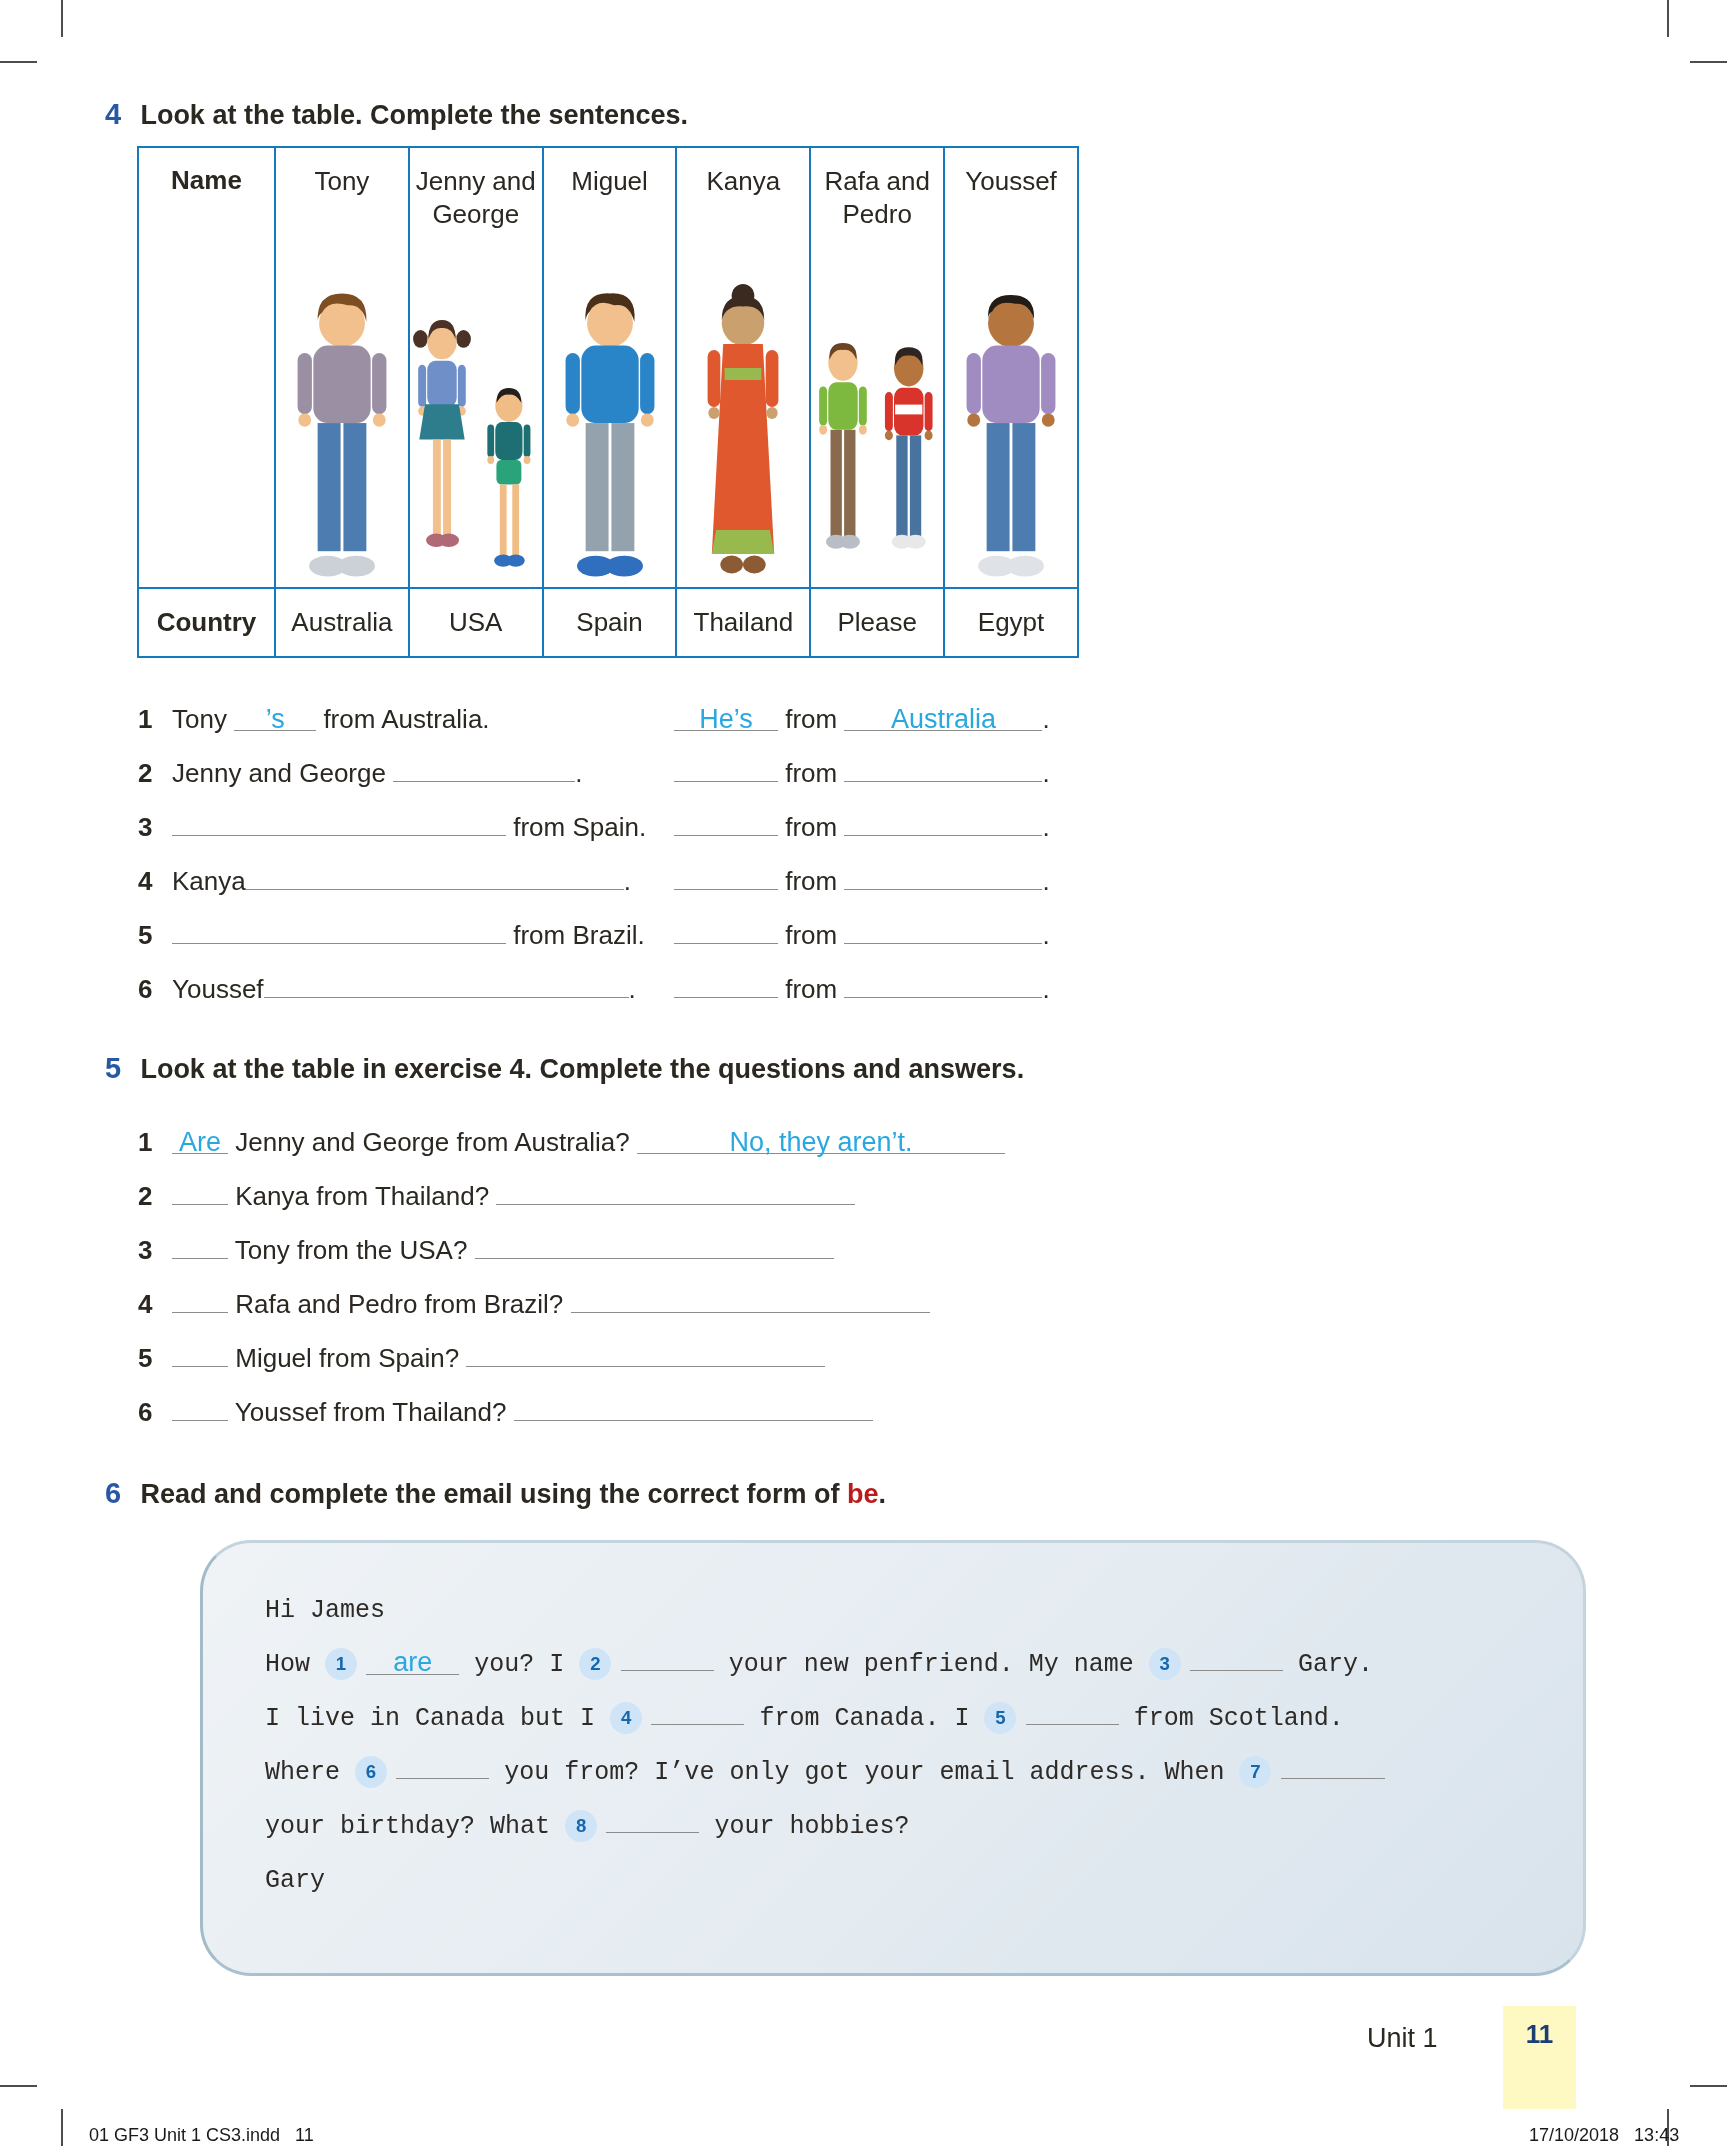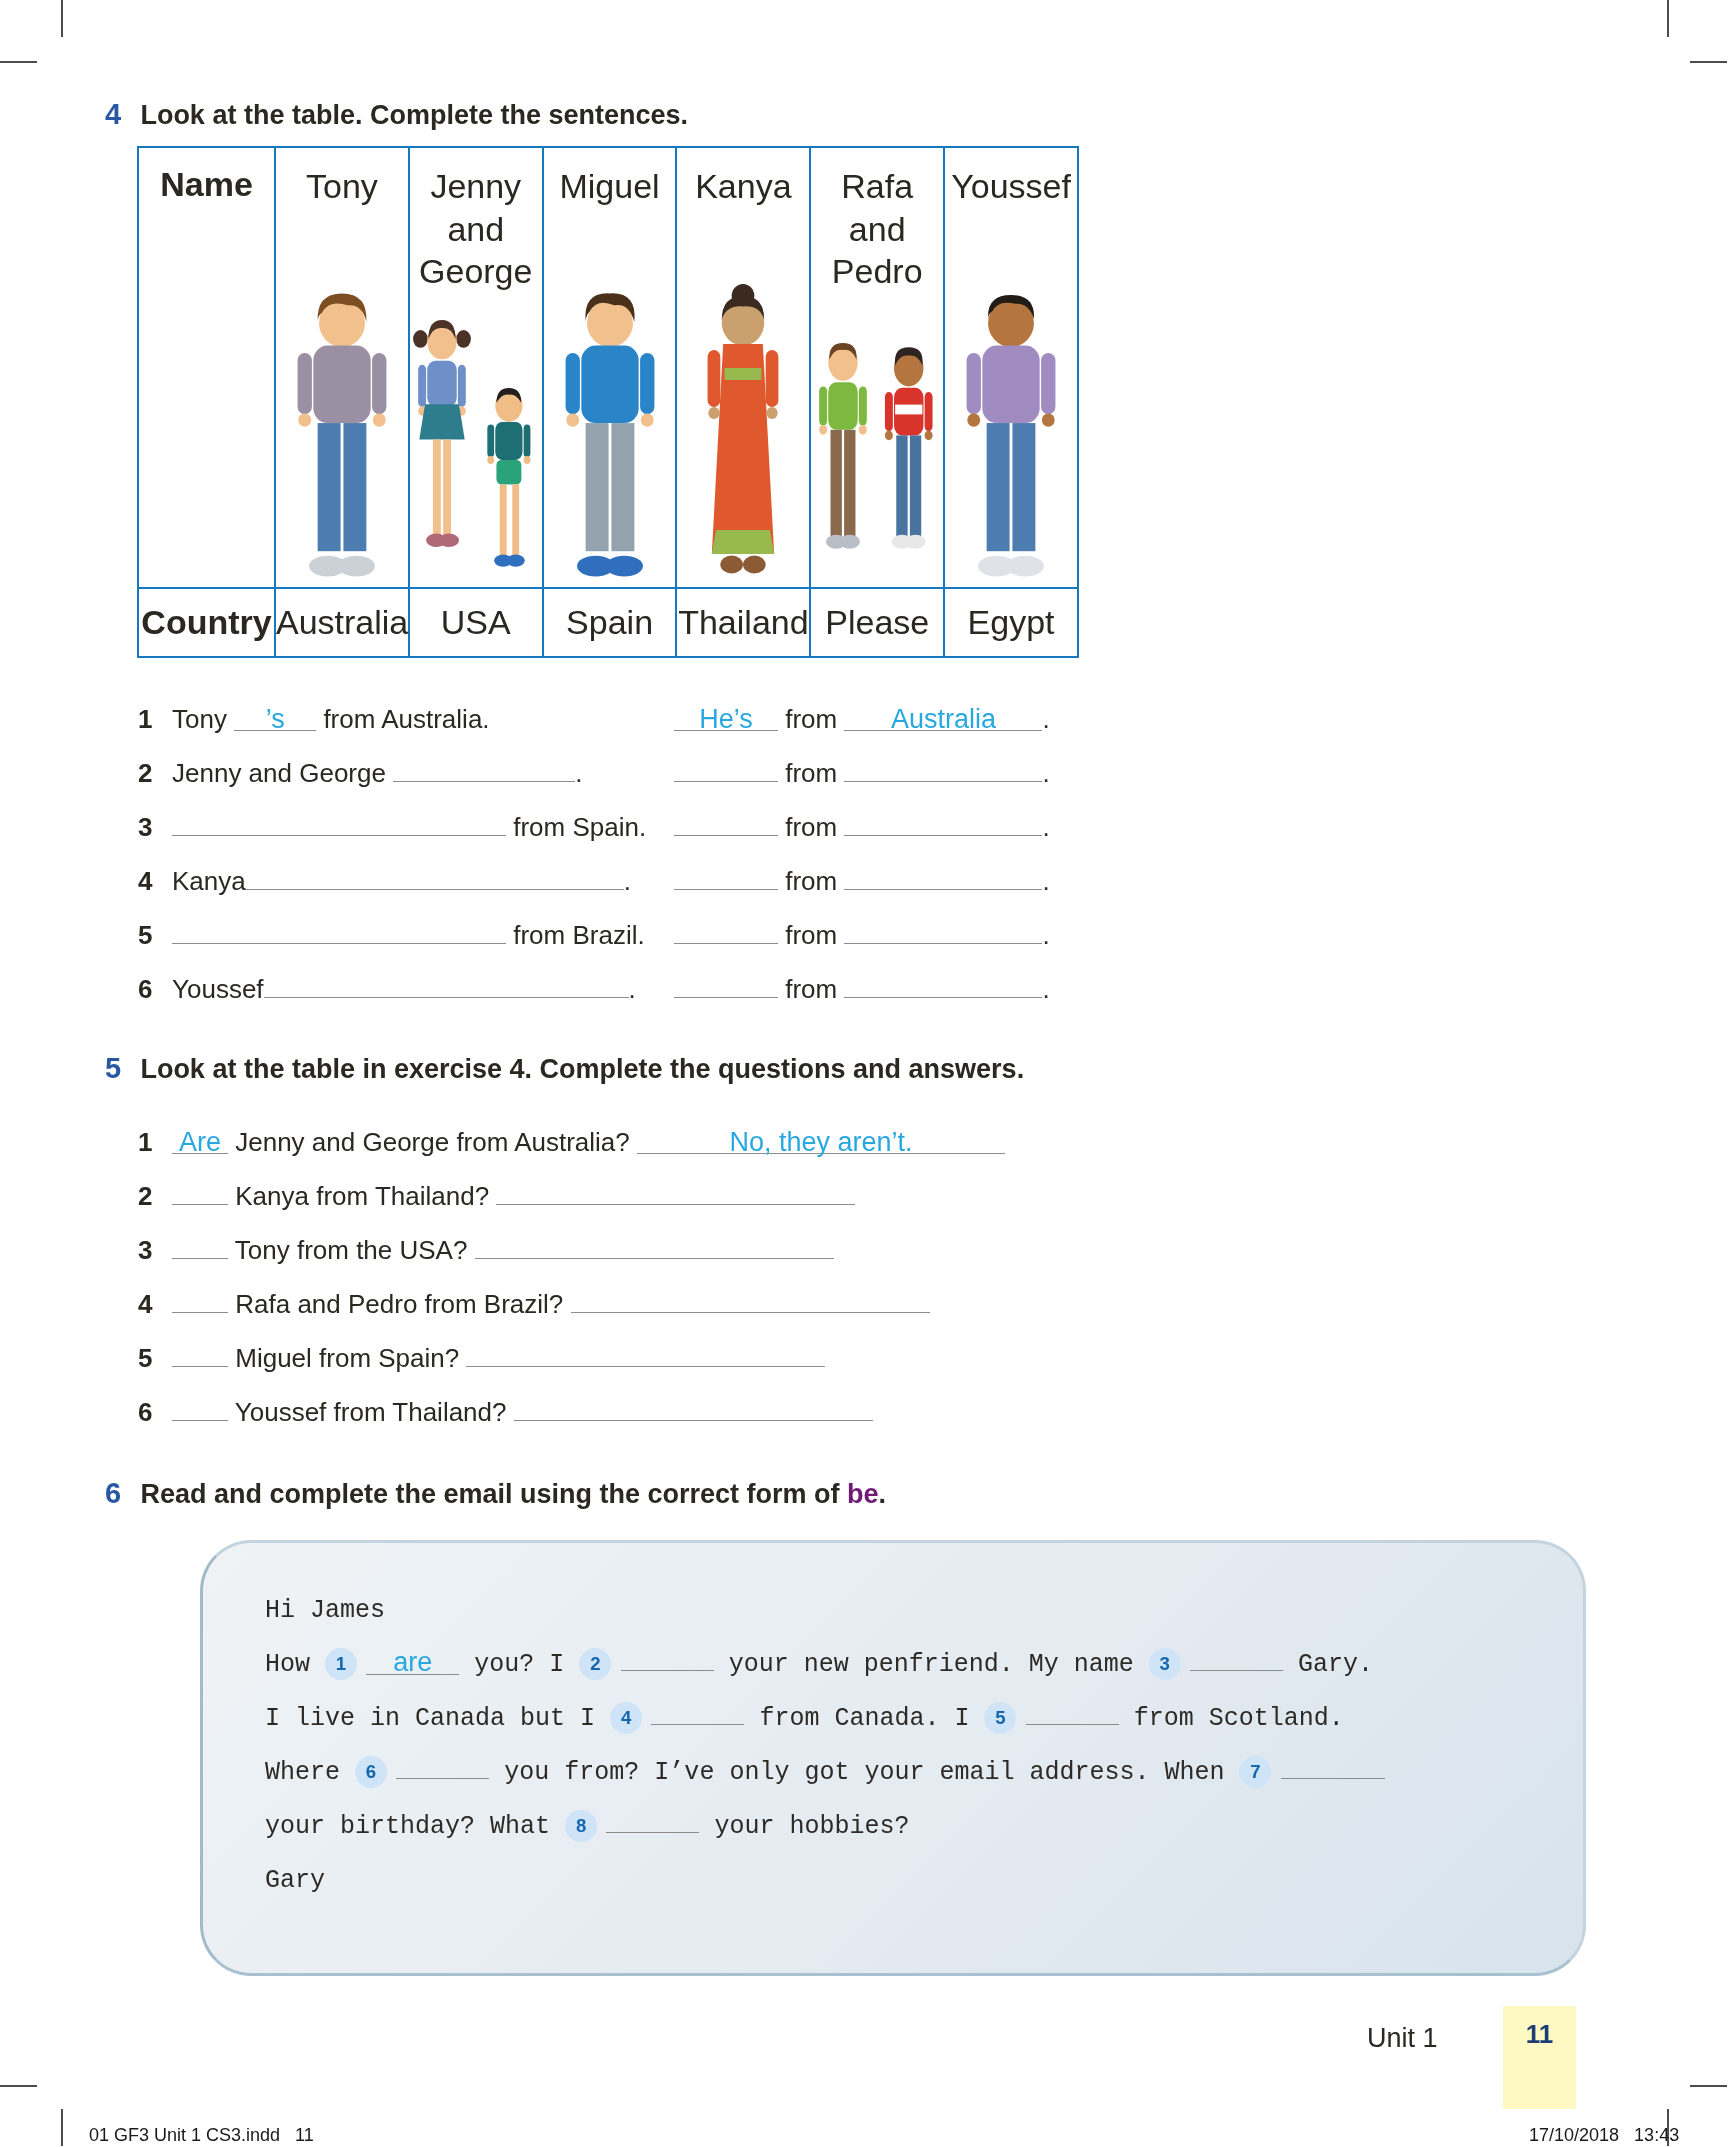--- a/index.html
+++ b/index.html
@@ -7,25 +7,25 @@
         font-family:"Liberation Sans",sans-serif;color:#2b2721;}
 
   
   .crop{position:absolute;background:#4d4d4d;}
   .crop.v{width:1.9px;height:37px;}
   .crop.h{height:1.9px;width:37px;}
 
   
   .ex-head{position:absolute;display:flex;gap:13px;font-weight:bold;font-size:27px;align-items:baseline;}
   .ex-num{color:#2857a4;font-size:29px;width:22.4px;text-align:left;}
-  .red{color:#701a75;font-weight:bold;}
+  .red{color:#b91c1c;font-weight:bold;}
 
   
   #people-table{position:absolute;left:137px;top:146px;border-collapse:collapse;table-layout:fixed;width:942px;}
-  #people-table td{border:2.8px solid #1779bd;font-size:34px;text-align:center;}
+  #people-table td{border:2.8px solid #1779bd;font-size:26px;text-align:center;}
   #people-table .top-row td{height:421px;vertical-align:top;padding-top:17px;position:relative;}
   #people-table .country-row td{height:67px;vertical-align:middle;padding:0;}
   .bold-hdr{font-weight:bold;}
   .pname{line-height:1.25;}
   .figure{position:absolute;bottom:5.6px;left:50%;transform:translateX(-50%);}
 
   
   #ex4-sentences{position:absolute;left:138px;top:692px;width:1492px;font-size:26px;}
   .srow{position:relative;height:54px;line-height:54px;white-space:nowrap;}
   .lnum{display:inline-block;width:34px;font-weight:600;}

